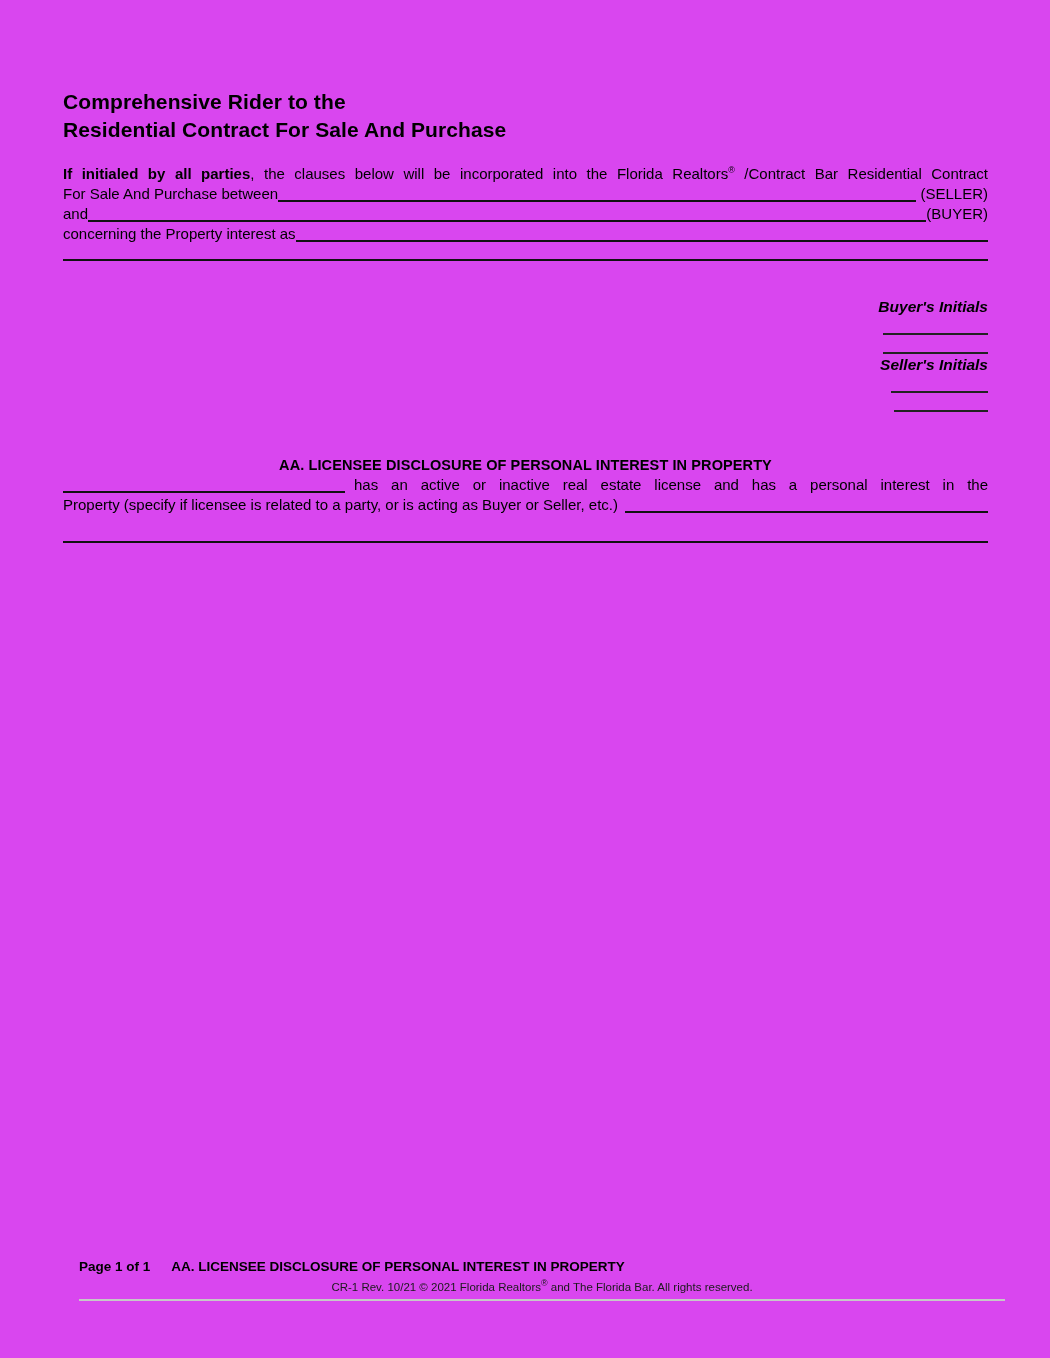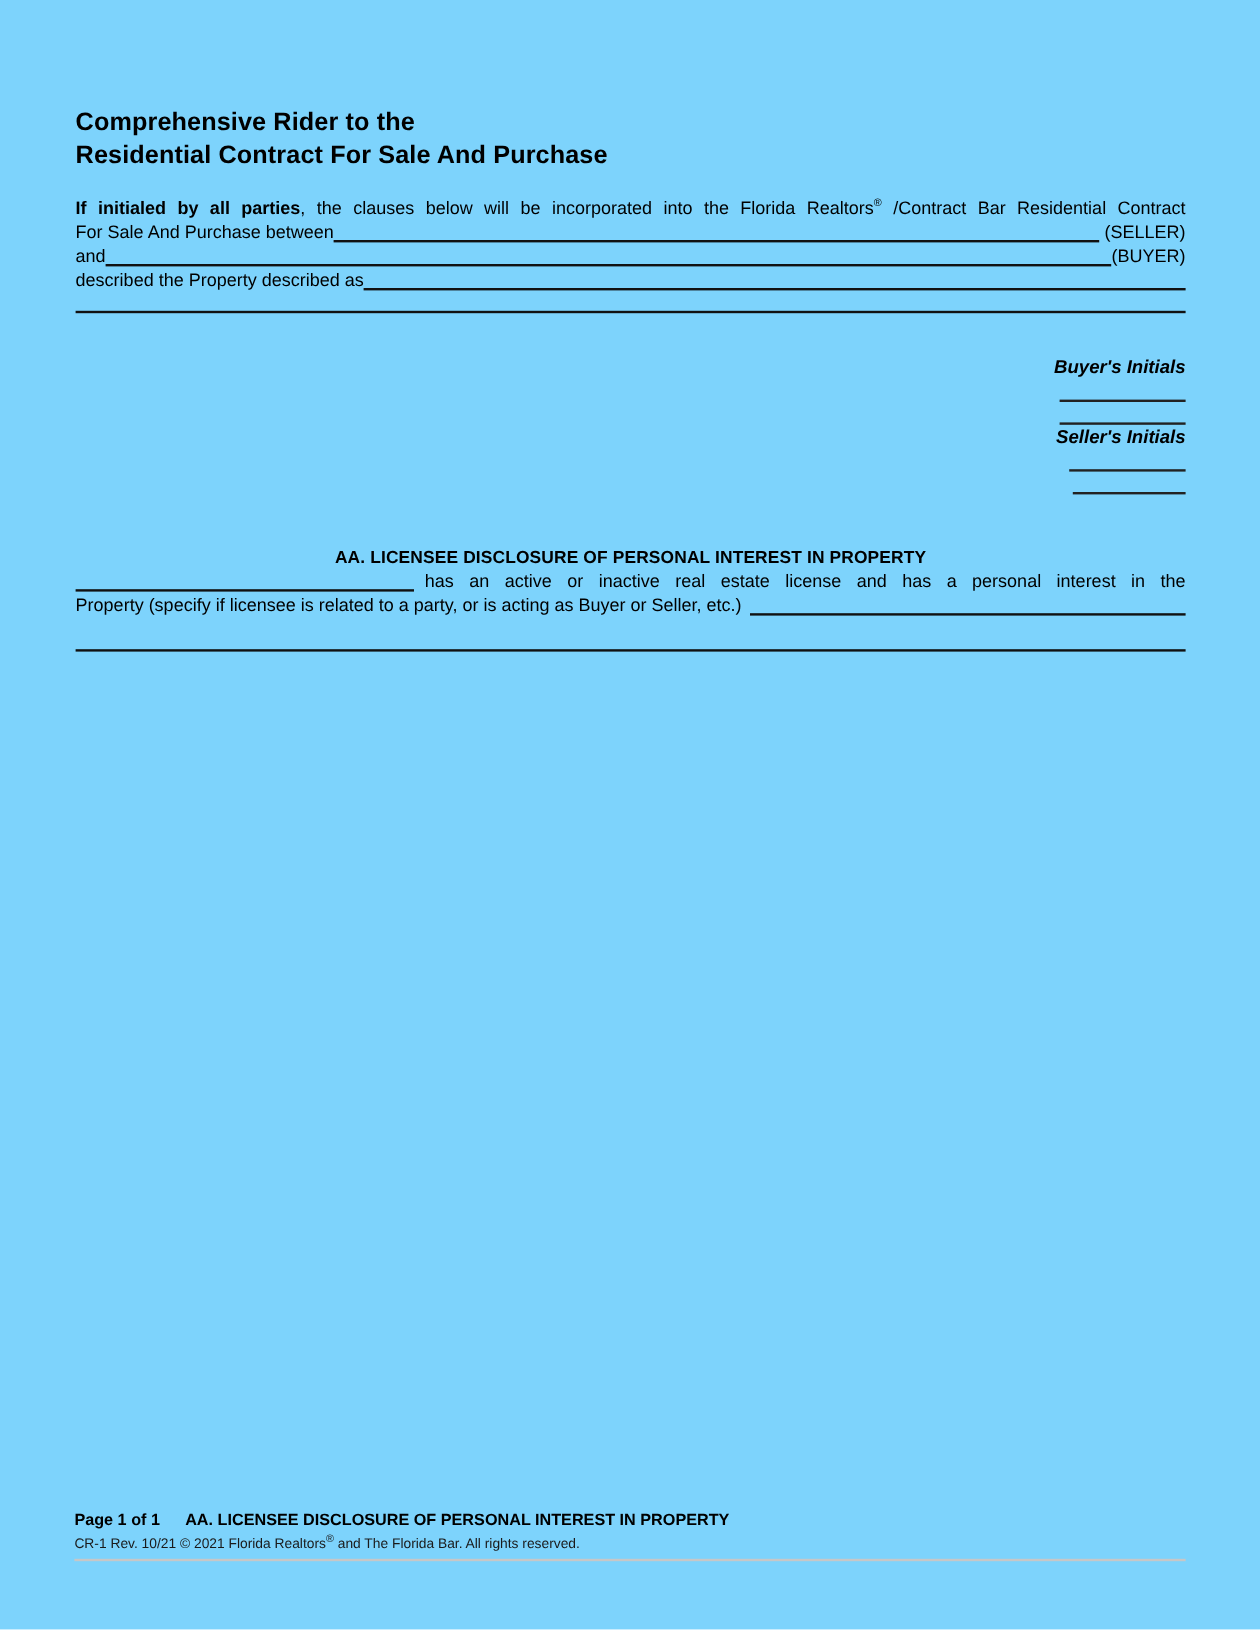--- a/index.html
+++ b/index.html
@@ -6,21 +6,21 @@
   html, body { background: #ffffff; }
   body {
     font-family: "Liberation Sans", "DejaVu Sans", sans-serif;
     color: #000;
     -webkit-font-smoothing: antialiased;
   }
   .page {
     position: relative;
     width: 1050px;
     height: 1358px;
-    background: #7dd3fc;
+    background: #d946ef;
     overflow: hidden;
   }
   .content {
     position: absolute;
     left: 63px;
     top: 0;
     width: 925px;
   }
 
   
@@ -118,23 +118,24 @@
     flex: 1 1 auto;
     padding-left: 9px;
     text-align: justify;
     text-align-last: justify;
   }
   .interest-blank { margin-left: 7px; }
 
   
   .footer {
     position: absolute;
-    left: 62px;
+    left: 79px;
     top: 1258px;
     width: 926px;
+    text-align: center;
   }
   .footer-line1 {
     display: flex;
     gap: 21px;
     font-size: 13.5px;
     font-weight: bold;
     line-height: 18px;
   }
   .footer-line2 {
     margin-top: 4px;
@@ -167,21 +168,21 @@
         <span class="suffix"> (SELLER)</span>
       </div>
 
       <div class="fline">
         <span class="lbl">and</span>
         <span class="blank"></span>
         <span class="suffix">(BUYER)</span>
       </div>
 
       <div class="fline">
-        <span class="lbl">described the Property described as</span>
+        <span class="lbl">concerning the Property interest as</span>
         <span class="blank"></span>
       </div>
 
       <div class="rule-line"></div>
     </div>
 
     <div class="initials-row">
       <span>Buyer's Initials</span>
       <span class="init-blank b1"></span>
       <span class="init-blank b2"></span>

